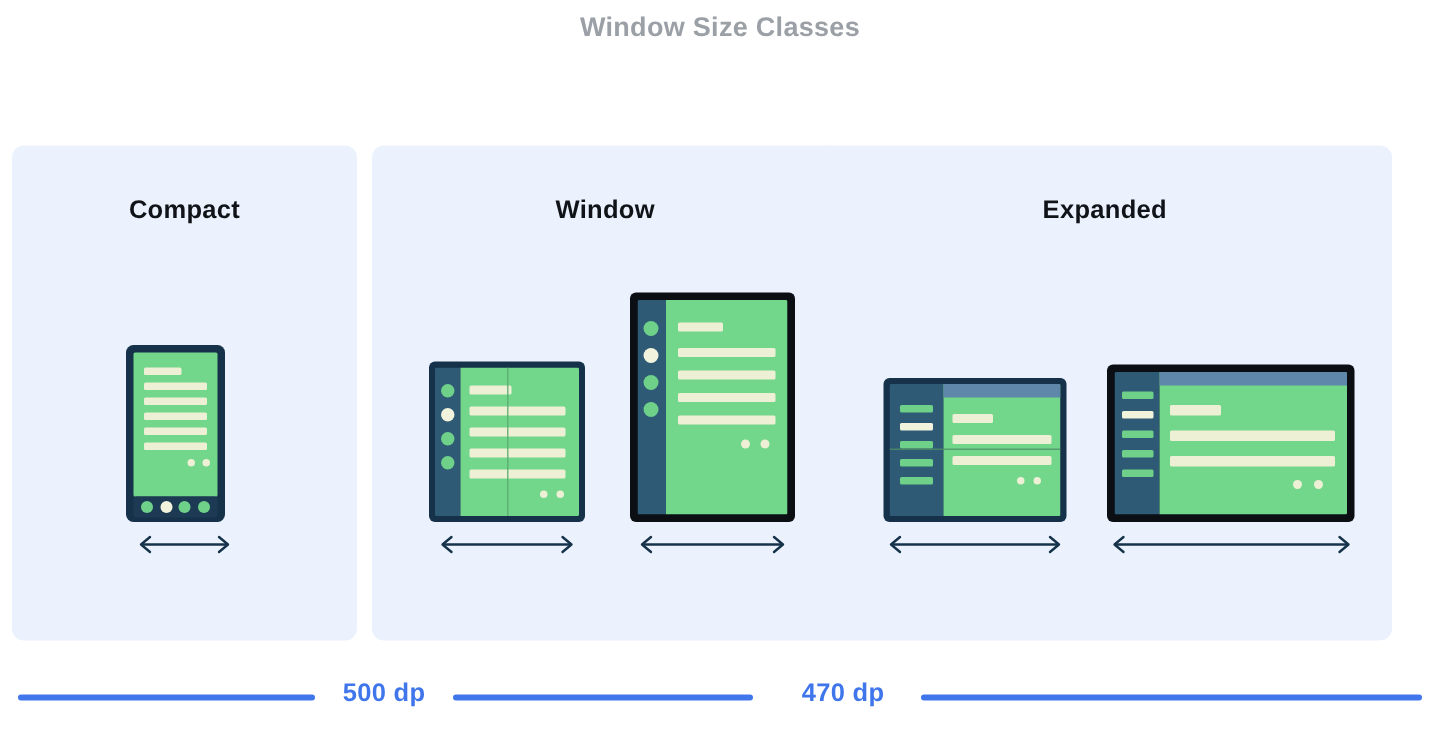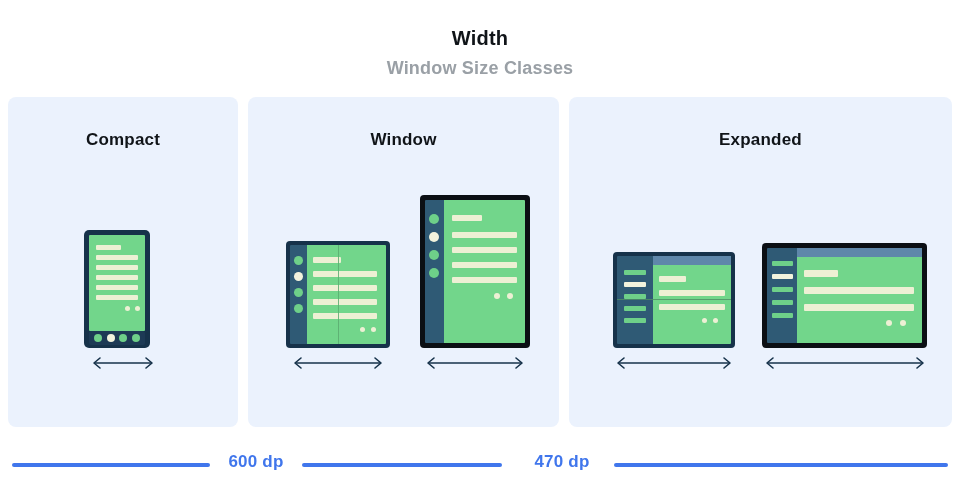--- a/index.html
+++ b/index.html
@@ -23,21 +23,21 @@
   }
 
   
   .panels { position: absolute; top: 97px; left: 8px; width: 864px; height: 330px; }
   .panel {
     position: absolute; top: 0; height: 330px;
     background: #ebf2fd; border-radius: 8px;
   }
   .panel-compact  { left: 0px;   width: 230px; }
   .panel-medium   { left: 240px; width: 311px; }
-  .panel-expanded { left: 561px; width: 383px; }
+  .panel-expanded { left: 537px; width: 383px; }
 
   .panel-label {
     position: absolute; top: 33px; left: 0; width: 100%;
     text-align: center; font-size: 17px; font-weight: bold;
     color: #101418; letter-spacing: .2px;
   }
 
   
   .device { position: absolute; }
   .bar { background: #edf0d4; border-radius: 1px; }
@@ -131,21 +131,20 @@
     position: absolute; top: 6px; font-size: 17px; font-weight: bold;
     color: #4076ec; letter-spacing: .2px; line-height: 22px; text-align: center;
   }
 </style>
 </head>
 <body>
 
 <div id="page">
 
   <div class="header">
-    <div class="title">Width</div>
     <div class="subtitle">Window Size Classes</div>
   </div>
 
   <div class="panels">
 
     <div class="panel panel-compact">
       <div class="panel-label">Compact</div>
 
       <div class="device phone">
         <div class="phone-screen">
@@ -293,19 +292,19 @@
           <line x1="6" y1="7" x2="160" y2="7" stroke="#16324a" stroke-width="1.6"></line>
           <polyline points="11,2 5,7 11,12" fill="none" stroke="#16324a" stroke-width="1.6" stroke-linecap="round" stroke-linejoin="round"></polyline>
           <polyline points="155,2 161,7 155,12" fill="none" stroke="#16324a" stroke-width="1.6" stroke-linecap="round" stroke-linejoin="round"></polyline>
         </svg>
       </div>
     </div>
   </div>
 
   <div class="scale">
     <div class="rule" style="left:12px;  width:198px;"></div>
-    <div class="dp-label" style="left:210px; width:92px;">600 dp</div>
+    <div class="dp-label" style="left:210px; width:92px;">500 dp</div>
     <div class="rule" style="left:302px; width:200px;"></div>
     <div class="dp-label" style="left:502px; width:120px;">470 dp</div>
     <div class="rule" style="left:614px; width:334px;"></div>
   </div>
 
 </div>
 
 </body></html>

